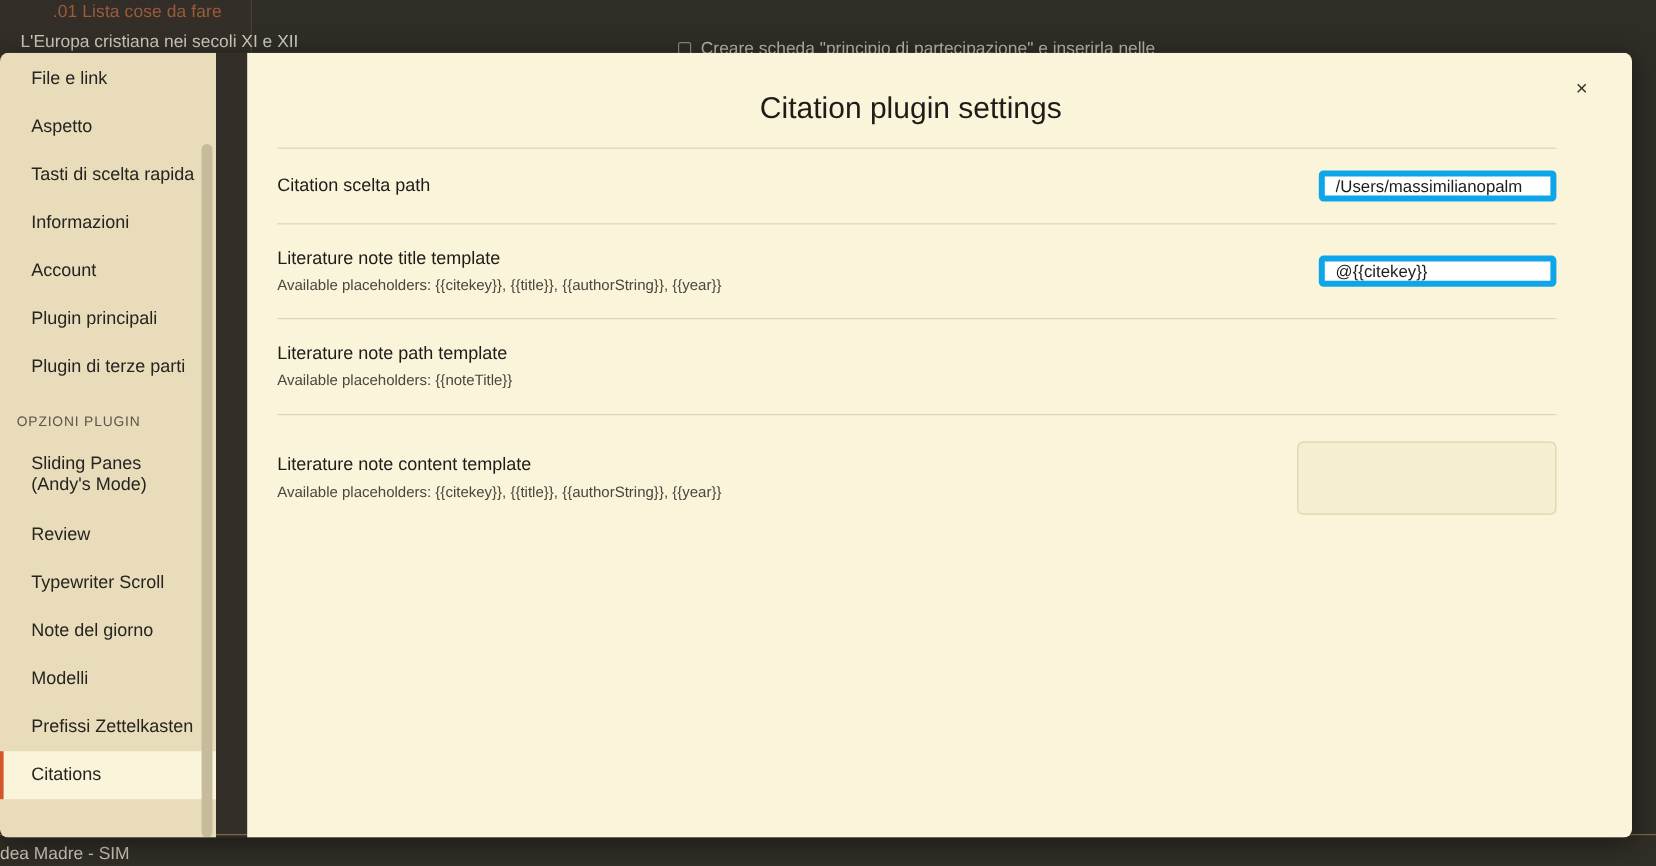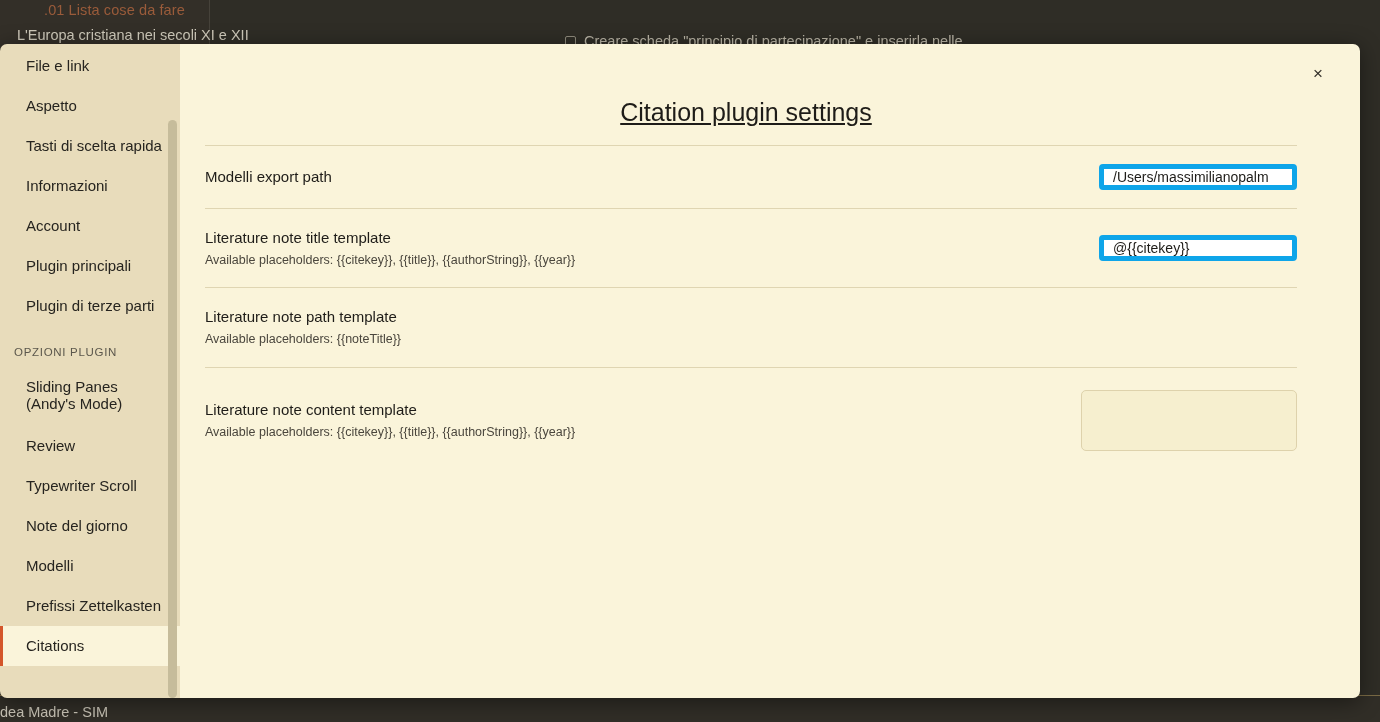--- a/index.html
+++ b/index.html
@@ -89,20 +89,21 @@
   #settings-modal {
     position: absolute;
     left: 0;
     top: 44px;
     width: 1360px;
     height: 654px;
     display: flex;
     border-radius: 7px;
     overflow: hidden;
     box-shadow: 0 4px 22px rgba(0,0,0,0.45);
+    gap: 26px;
   }
 
   
   #settings-sidebar {
     position: relative;
     width: 180px;
     flex: 0 0 180px;
     background: #e8dcbb;
     padding-top: 2px;
     overflow: hidden;
@@ -188,24 +189,23 @@
     background: none;
     font-family: "Liberation Sans", sans-serif;
     line-height: 1;
   }
 
   #modal-title {
     text-align: center;
     font-size: 25px;
     font-weight: normal;
     color: #1e1c18;
-    padding-top: 54px;
+    padding-top: 32px;
     padding-bottom: 18px;
     padding-right: 10px;
-    text-decoration: underline;
   }
 
   .divider {
     height: 1px;
     background: #dfd5b2;
     margin: 0;
   }
 
   .setting-row {
     display: flex;
@@ -339,21 +339,21 @@
   <div id="settings-content">
 
     <button id="close-button">×</button>
 
     <h1 id="modal-title">Citation plugin settings</h1>
 
     <div class="divider"></div>
 
     <div class="setting-row">
       <div class="setting-info">
-        <div class="setting-name">Modelli export path</div>
+        <div class="setting-name">Citation scelta path</div>
       </div>
       <input class="text-input" type="text" value="/Users/massimilianopalm" style="">
     </div>
 
 
     <div class="divider"></div>
 
     <div class="setting-row">
       <div class="setting-info">
         <div class="setting-name">Literature note title template</div>

